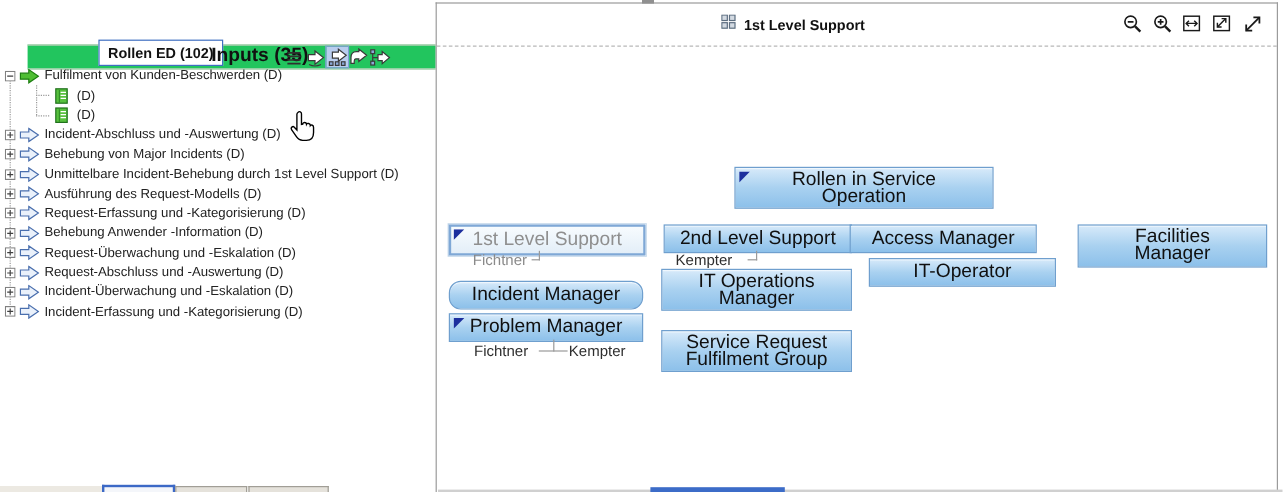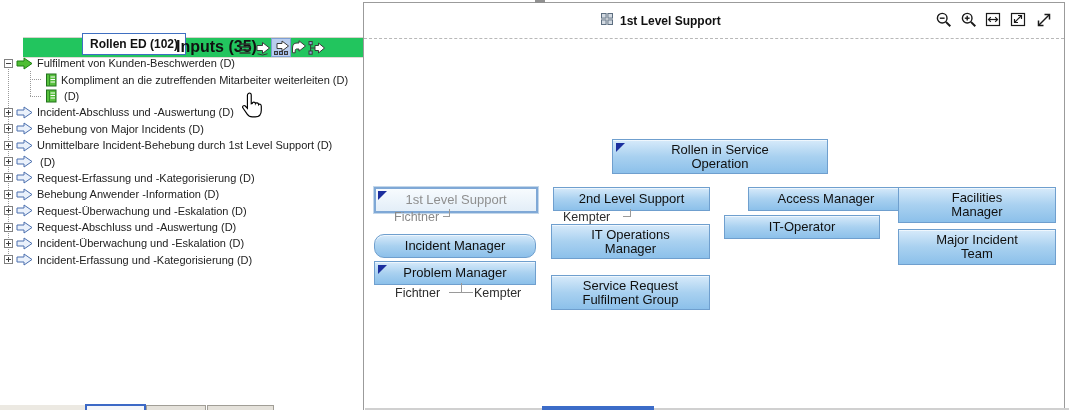--- a/index.html
+++ b/index.html
@@ -37,21 +37,21 @@
   .drag-handle{left:535px;top:0;width:10px;height:3px;background:#909090;}
   
   .dpanel{position:absolute;left:363px;top:2px;width:700px;height:408px;background:#fff;
           border:1px solid #9b9b9b;border-bottom:none;}
   .dheader{position:absolute;left:237px;top:9px;display:flex;align-items:center;gap:6px;}
   .dtitle{font-size:12px;font-weight:bold;color:#111;}
   .ztb{position:absolute;right:10px;top:7px;display:flex;gap:5px;}
   .zbtn{width:20px;height:20px;display:inline-flex;align-items:center;justify-content:center;cursor:default;}
   .dash{position:absolute;left:0;right:0;top:35px;border-top:1px dashed #b8b8b8;}
   .node{position:absolute;display:flex;align-items:center;justify-content:center;text-align:center;
-        font-size:13px;line-height:14px;color:#101010;white-space:pre-line;
+        font-size:16px;line-height:14px;color:#101010;white-space:pre-line;
         background:linear-gradient(180deg,#d7eafa 0%,#a9d1f0 50%,#8cc0ea 100%);
         border:1px solid #6f9fce;box-shadow:inset 0 1px 0 rgba(255,255,255,.6);cursor:default;}
   .node.selected{background:linear-gradient(180deg,#f7fbfe 0%,#e3eef8 100%);
         border:2px solid #7fa8d6;box-shadow:0 0 0 1px #c3d7ea;color:#8f8f8f;}
   .marker{position:absolute;left:3px;top:3px;line-height:0;}
   .node.selected .marker{left:2px;top:2px;}
   .person{position:absolute;font-size:12.5px;color:#2e2e2e;white-space:nowrap;}
   .person.gray{color:#8a8a8a;}
   .seg{position:absolute;background:#9a9a9a;}
   .cursor{position:absolute;left:240px;top:92px;line-height:0;pointer-events:none;}
@@ -127,21 +127,20 @@
       <div class="trow lvl1">
         <span class="ticon">
           <svg width="12" height="14">
             <rect x="1.5" y="1" width="9.5" height="12" fill="#58c13e" stroke="#20711c"></rect>
             <line x1="4.5" y1="2" x2="4.5" y2="12.5" stroke="#2f8f24"></line>
             <line x1="5.5" y1="4" x2="10" y2="4" stroke="#fff"></line>
             <line x1="5.5" y1="6.5" x2="10" y2="6.5" stroke="#fff"></line>
             <line x1="5.5" y1="9" x2="10" y2="9" stroke="#fff"></line>
           </svg>
         </span>
-        <span class="tlabel">Kompliment an die zutreffenden Mitarbeiter weiterleiten</span>
         <span class="tsuffix">(D)</span>
       </div>
       <div class="trow lvl1">
         <span class="ticon">
           <svg width="12" height="14">
             <rect x="1.5" y="1" width="9.5" height="12" fill="#58c13e" stroke="#20711c"></rect>
             <line x1="4.5" y1="2" x2="4.5" y2="12.5" stroke="#2f8f24"></line>
             <line x1="5.5" y1="4" x2="10" y2="4" stroke="#fff"></line>
             <line x1="5.5" y1="6.5" x2="10" y2="6.5" stroke="#fff"></line>
             <line x1="5.5" y1="9" x2="10" y2="9" stroke="#fff"></line>
@@ -203,20 +202,21 @@
             <rect x="0.5" y="0.5" width="8" height="8" fill="#fff" stroke="#808080"></rect>
             <line x1="2" y1="4.5" x2="7" y2="4.5" stroke="#404040"></line>
             <line x1="4.5" y1="2" x2="4.5" y2="7" stroke="#404040"></line>
           </svg>
         </span>
         <span class="ticon">
           <svg width="17" height="13">
             <path d="M1 4 L8 4 L8 1 L16 6.5 L8 12 L8 9 L1 9 Z" fill="#eaf1fb" stroke="#4a6fae"></path>
           </svg>
         </span>
+        <span class="tlabel">Ausführung des Request-Modells</span>
         <span class="tsuffix">(D)</span>
       </div>
       <div class="trow lvl0">
         <span class="expander">
           <svg width="9" height="9">
             <rect x="0.5" y="0.5" width="8" height="8" fill="#fff" stroke="#808080"></rect>
             <line x1="2" y1="4.5" x2="7" y2="4.5" stroke="#404040"></line>
             <line x1="4.5" y1="2" x2="4.5" y2="7" stroke="#404040"></line>
           </svg>
         </span>
@@ -370,29 +370,27 @@
       <div class="node selected" style="left: 10px; top: 184px; width: 160px; height: 22px;"><span class="marker"><svg width="9" height="9">
             <polygon points="0,0 9,0 0,9" fill="#1c2f9e"></polygon>
           </svg></span><span class="nlabel">1st Level Support</span></div>
       <div class="person gray" style="left: 30px; top: 207px;">Fichtner</div>
       <div class="seg" style="left: 79px; top: 213px; width: 7px; height: 1px;"></div>
       <div class="seg" style="left: 85px; top: 206px; width: 1px; height: 8px;"></div>
       <div class="node" style="left: 189px; top: 184px; width: 155px; height: 22px; text-align: right;"><span class="nlabel">2nd Level Support</span></div>
       <div class="person" style="left: 199px; top: 207px;">Kempter</div>
       <div class="seg" style="left: 259px; top: 213px; width: 8px; height: 1px;"></div>
       <div class="seg" style="left: 266px; top: 206px; width: 1px; height: 8px;"></div>
-      <div class="node" style="left: 344px; top: 184px; width: 154px; height: 22px; margin-left: 40px;"><span class="nlabel">Access Manager</span></div>
+      <div class="node" style="left: 344px; top: 184px; width: 154px; height: 22px;"><span class="nlabel">Access Manager</span></div>
       <div class="node" style="left: 534px; top: 184px; width: 156px; height: 34px;"><span class="nlabel">Facilities
 Manager</span></div>
       <div class="node" style="left: 360px; top: 212px; width: 154px; height: 22px;"><span class="nlabel">IT-Operator</span></div>
       <div class="node" style="left: 10px; top: 231px; width: 160px; height: 22px; border-radius: 10px;"><span class="nlabel">Incident Manager</span></div>
       <div class="node" style="left: 187px; top: 221px; width: 157px; height: 33px;"><span class="nlabel">IT Operations
 Manager</span></div>
-      <div class="node" style="left: 534px; top: 226px; width: 156px; height: 34px;"><span class="nlabel">Major Incident
-Team</span></div>
       <div class="node" style="left: 10px; top: 258px; width: 160px; height: 22px;"><span class="marker"><svg width="9" height="9">
             <polygon points="0,0 9,0 0,9" fill="#1c2f9e"></polygon>
           </svg></span><span class="nlabel">Problem Manager</span></div>
       <div class="person" style="left: 31px; top: 283px;">Fichtner</div>
       <div class="person" style="left: 110px; top: 283px;">Kempter</div>
       <div class="seg" style="left: 85px; top: 289px; width: 24px; height: 1px;"></div>
       <div class="seg" style="left: 97px; top: 280px; width: 1px; height: 10px;"></div>
       <div class="node" style="left: 187px; top: 272px; width: 157px; height: 33px;"><span class="nlabel">Service Request
 Fulfilment Group</span></div>
     </div>

